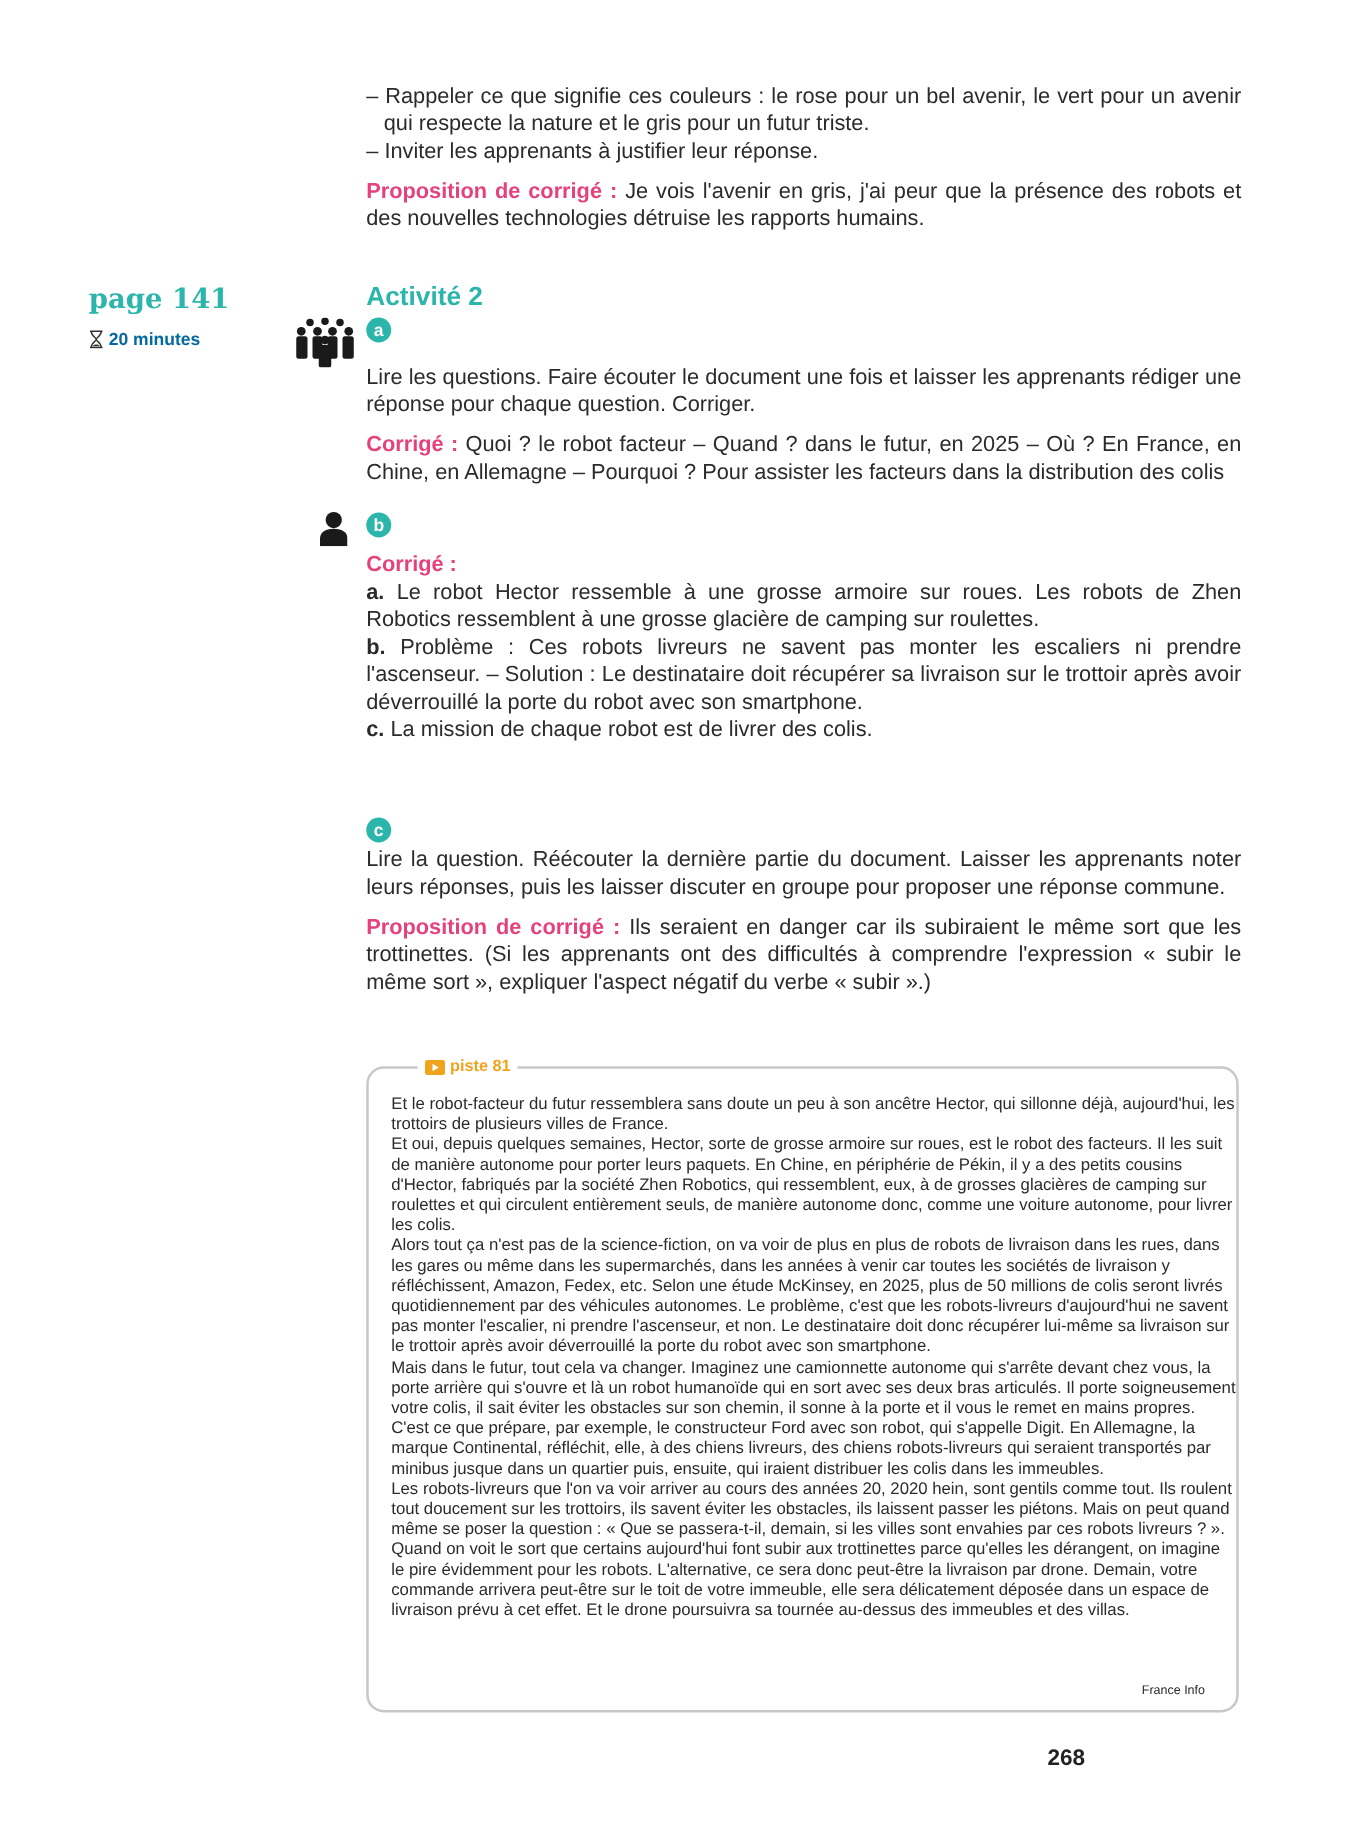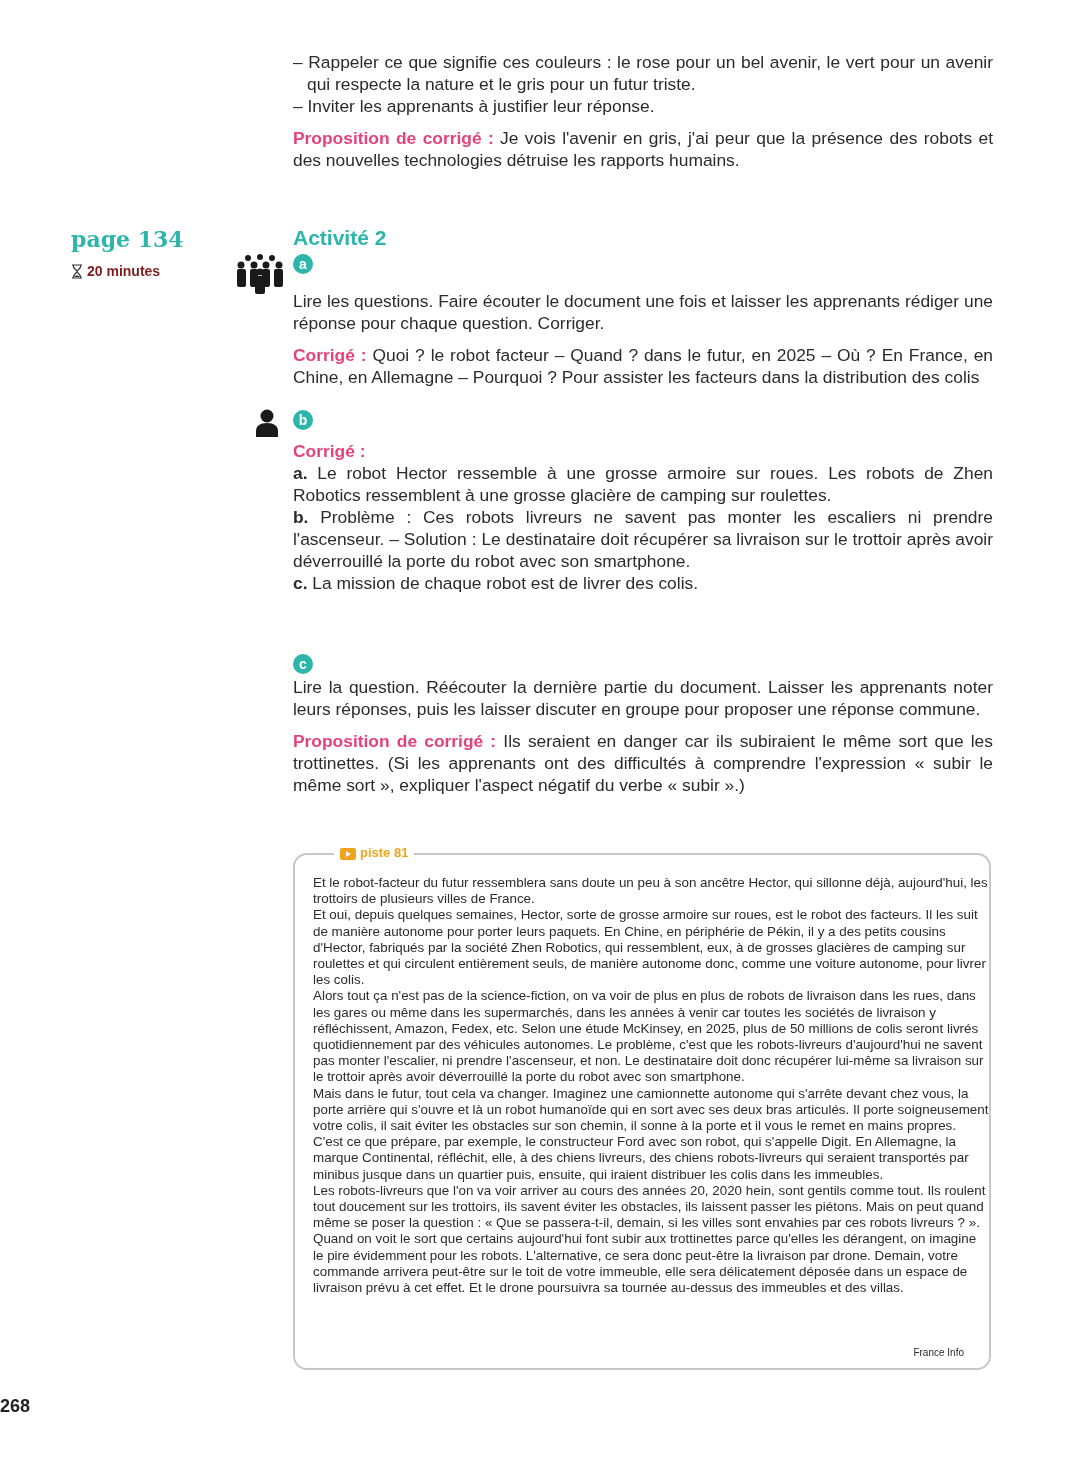--- a/index.html
+++ b/index.html
@@ -7,46 +7,46 @@
          font-family: "Liberation Sans", sans-serif; color: #2b2b2b; }
   .main { position: absolute; left: 293px; width: 700px; }
   .p { font-size: 17.4px; line-height: 22px; margin: 0; text-align: justify; }
   .pink { color: #e5427c; font-weight: bold; }
   .dash-item { padding-left: 14px; text-indent: -14px; }
   .badge { display: inline-flex; align-items: center; justify-content: center;
            width: 20px; height: 20px; border-radius: 50%; background: #2bb5ab;
            color: #fff; font-weight: bold; font-size: 14px; line-height: 1; }
   .side-page { position: absolute; left: 71px; top: 226px; font-family: "DejaVu Serif", serif;
                font-weight: bold; font-size: 22px; color: #2bb5ab; }
-  .side-time { position: absolute; left: 71px; top: 263px; font-size: 14px; font-weight: bold; color: #7f1d1d; display:flex; align-items:center; gap:4px;}
+  .side-time { position: absolute; left: 71px; top: 263px; font-size: 14px; font-weight: bold; color: #0369a1; display:flex; align-items:center; gap:4px;}
   .act-title { position: absolute; left: 293px; top: 226px; font-size: 21px; font-weight: bold; color: #2bb5ab; }
   .icon-group { position: absolute; left: 236px; top: 254px; }
   .icon-person { position: absolute; left: 256px; top: 409px; }
   .box { position: absolute; left: 293px; top: 853px; width: 698px; height: 517px;
          border: 2px solid #c8c8c8; border-radius: 14px; box-sizing: border-box; }
   .box-label { position: absolute; left: 334px; top: 845px; background: #fff; padding: 0 6px;
                font-size: 13px; font-weight: bold; color: #f0a41e; display: flex; align-items: flex-end; gap: 4px; }
   .play { width: 16px; height: 12px; background: #f0a41e; border-radius: 2px; position: relative; display:inline-block;}
   .play::after { content: ""; position: absolute; left: 6px; top: 3px; border-left: 5px solid #fff;
                  border-top: 3px solid transparent; border-bottom: 3px solid transparent; }
   .box-text { position: absolute; left: 313px; top: 875px; width: 676px; font-size: 13.4px; line-height: 16.2px; color: #2b2b2b; }
   .box-text p { margin: 0; }
   .source { position: absolute; right: 116px; top: 1347px; font-size: 10px; color: #2b2b2b; }
-  .pagenum { position: absolute; left: 0; width: 868px; text-align: left; top: 1396px; font-size: 18px; font-weight: bold; color: #222; }
+  .pagenum { position: absolute; left: 0; width: 868px; text-align: right; top: 1396px; font-size: 18px; font-weight: bold; color: #222; }
 </style>
 </head>
 <body>
 
-<div class="main" style="top:51px;">
+<div class="main" style="top:65px;">
   <p class="p dash-item">– Rappeler ce que signifie ces couleurs : le rose pour un bel avenir, le vert pour un avenir qui respecte la nature et le gris pour un futur triste.</p>
   <p class="p dash-item">– Inviter les apprenants à justifier leur réponse.</p>
   <p class="p" style="margin-top:10px;"><span class="pink">Proposition de corrigé :</span><span> Je vois l'avenir en gris, j'ai peur que la présence des robots et des nouvelles technologies détruise les rapports humains.</span></p>
 </div>
 
-<div class="side-page">page 134</div>
+<div class="side-page">page 141</div>
 <div class="side-time">
   <svg width="12" height="15" viewBox="0 0 12 15">
       <path d="M1 1h10M1 14h10M2 1c0 4 4 5 4 6.5S2 10 2 14M10 1c0 4-4 5-4 6.5S10 10 10 14" stroke="#333" stroke-width="1.2" fill="none"></path>
       <path d="M3 13c1-2 5-2 6 0z" fill="#333"></path>
     </svg>
   <span>20 minutes</span>
 </div>
 
 <div class="act-title">Activité 2</div>
 

